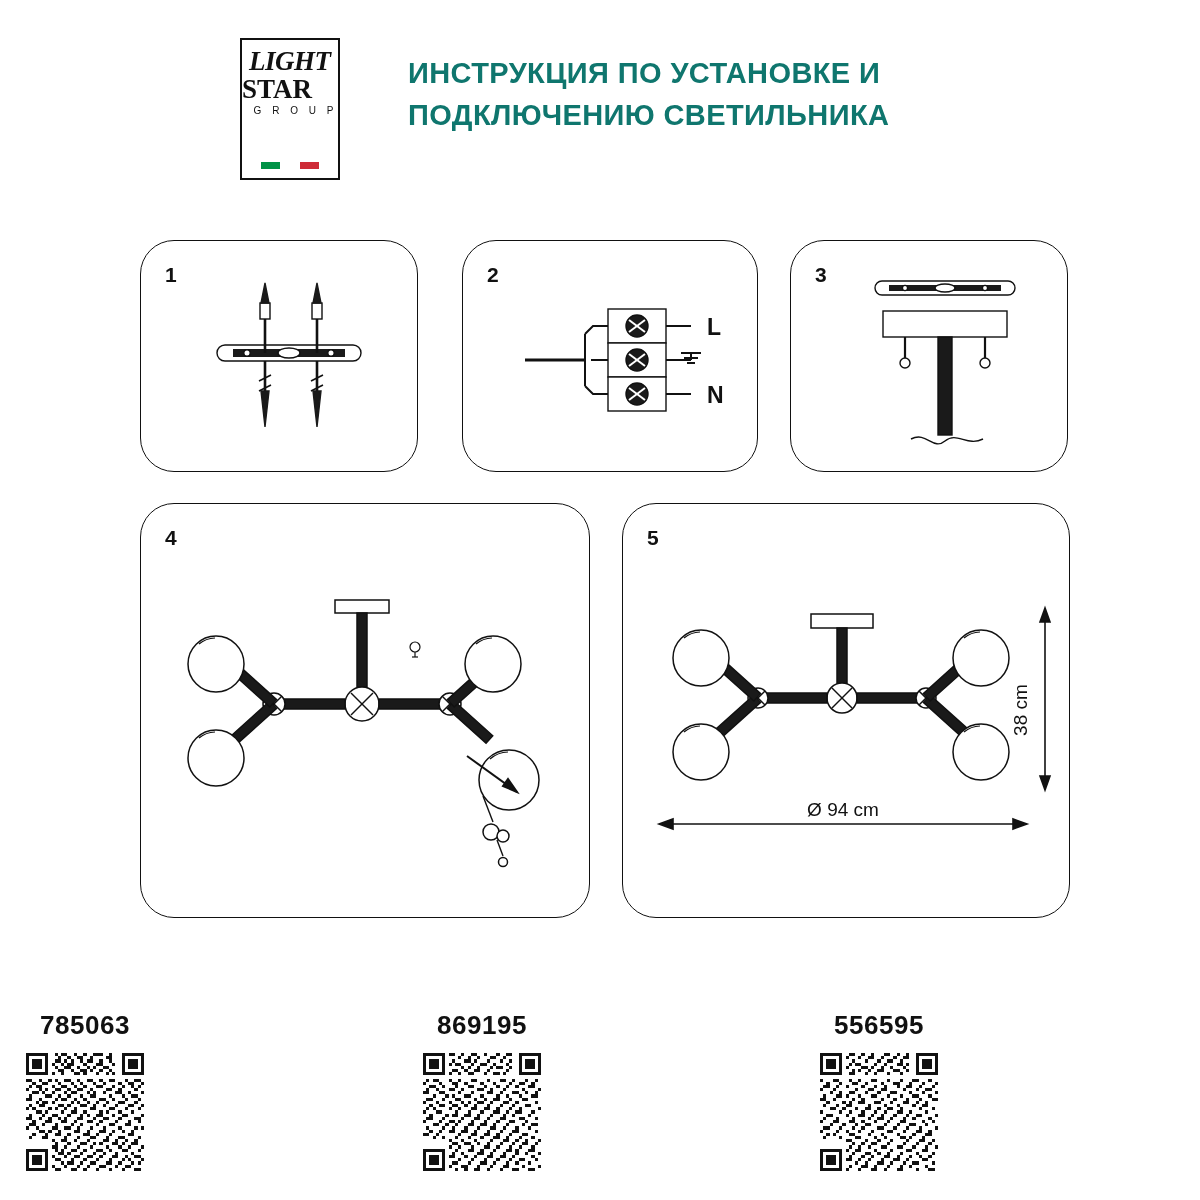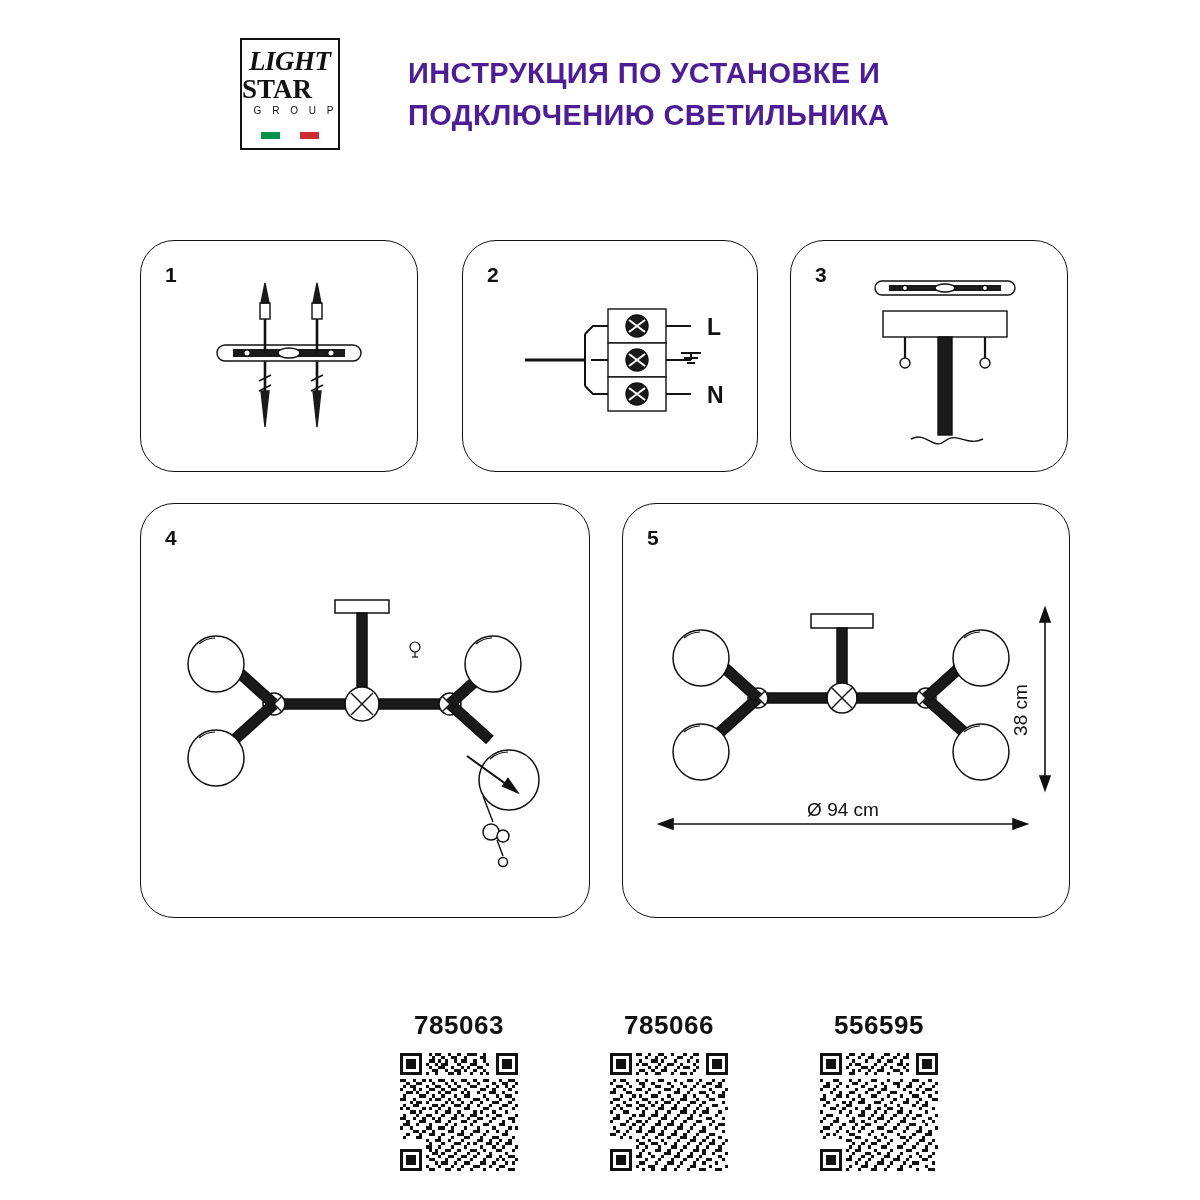--- a/index.html
+++ b/index.html
@@ -21,21 +21,21 @@
     position: absolute;
     left: 0; top: 0;
     width: 1200px;
     height: 200px;
   }
   .logo-box {
     position: absolute;
     left: 240px;
     top: 38px;
     width: 100px;
-    height: 112px;
+    height: 142px;
     border: 2px solid #111;
     background: #fff;
     box-sizing: border-box;
     padding-top: 8px;
   }
   .logo-light {
     font-family: "Liberation Serif", serif;
     font-size: 27px;
     font-weight: bold;
     font-style: italic;
@@ -75,21 +75,21 @@
 
   .title {
     position: absolute;
     left: 408px;
     top: 52px;
     width: 700px;
     font-size: 29px;
     font-weight: bold;
     line-height: 1.45;
     letter-spacing: 0.4px;
-    color: #4c1d95;
+    color: #0f766e;
   }
 
   
   .panel {
     position: absolute;
     border: 1.6px solid #111;
     border-radius: 34px;
     background: #fff;
     box-sizing: border-box;
   }
@@ -109,21 +109,21 @@
   #panel4 { left: 140px; top: 503px; width: 450px; height: 415px; }
   #panel5 { left: 622px; top: 503px; width: 448px; height: 415px; }
 
   
   .codes {
     position: absolute;
     left: 0;
     top: 1010px;
     width: 964px;
     display: flex;
-    justify-content: flex-end;
+    justify-content: space-between;
     gap: 40px;
   }
   .code-block {
     width: 170px;
     text-align: center;
   }
   .code-label {
     font-size: 26px;
     font-weight: bold;
     letter-spacing: 0.5px;
@@ -706,21 +706,21 @@
             <rect x="22" y="36" width="1" height="1"></rect>
             <rect x="26" y="36" width="1" height="1"></rect>
             <rect x="30" y="36" width="1" height="1"></rect>
             <rect x="34" y="36" width="2" height="1"></rect>
         </g>
       </svg>
     </div>
   </div>
 
   <div class="code-block">
-    <div class="code-label">785066</div>
+    <div class="code-label">869195</div>
     <div class="qr">
       <svg width="148" height="118" viewBox="0 0 37 37" shape-rendering="crispEdges">
         <rect width="37" height="37" fill="#fff"></rect>
         <g fill="#111">
           <rect x="0" y="0" width="7" height="7"></rect>
             <rect x="1" y="1" width="5" height="5" fill="#fff"></rect>
             <rect x="2" y="2" width="3" height="3"></rect>
           <rect x="30" y="0" width="7" height="7"></rect>
             <rect x="31" y="1" width="5" height="5" fill="#fff"></rect>
             <rect x="32" y="2" width="3" height="3"></rect>

